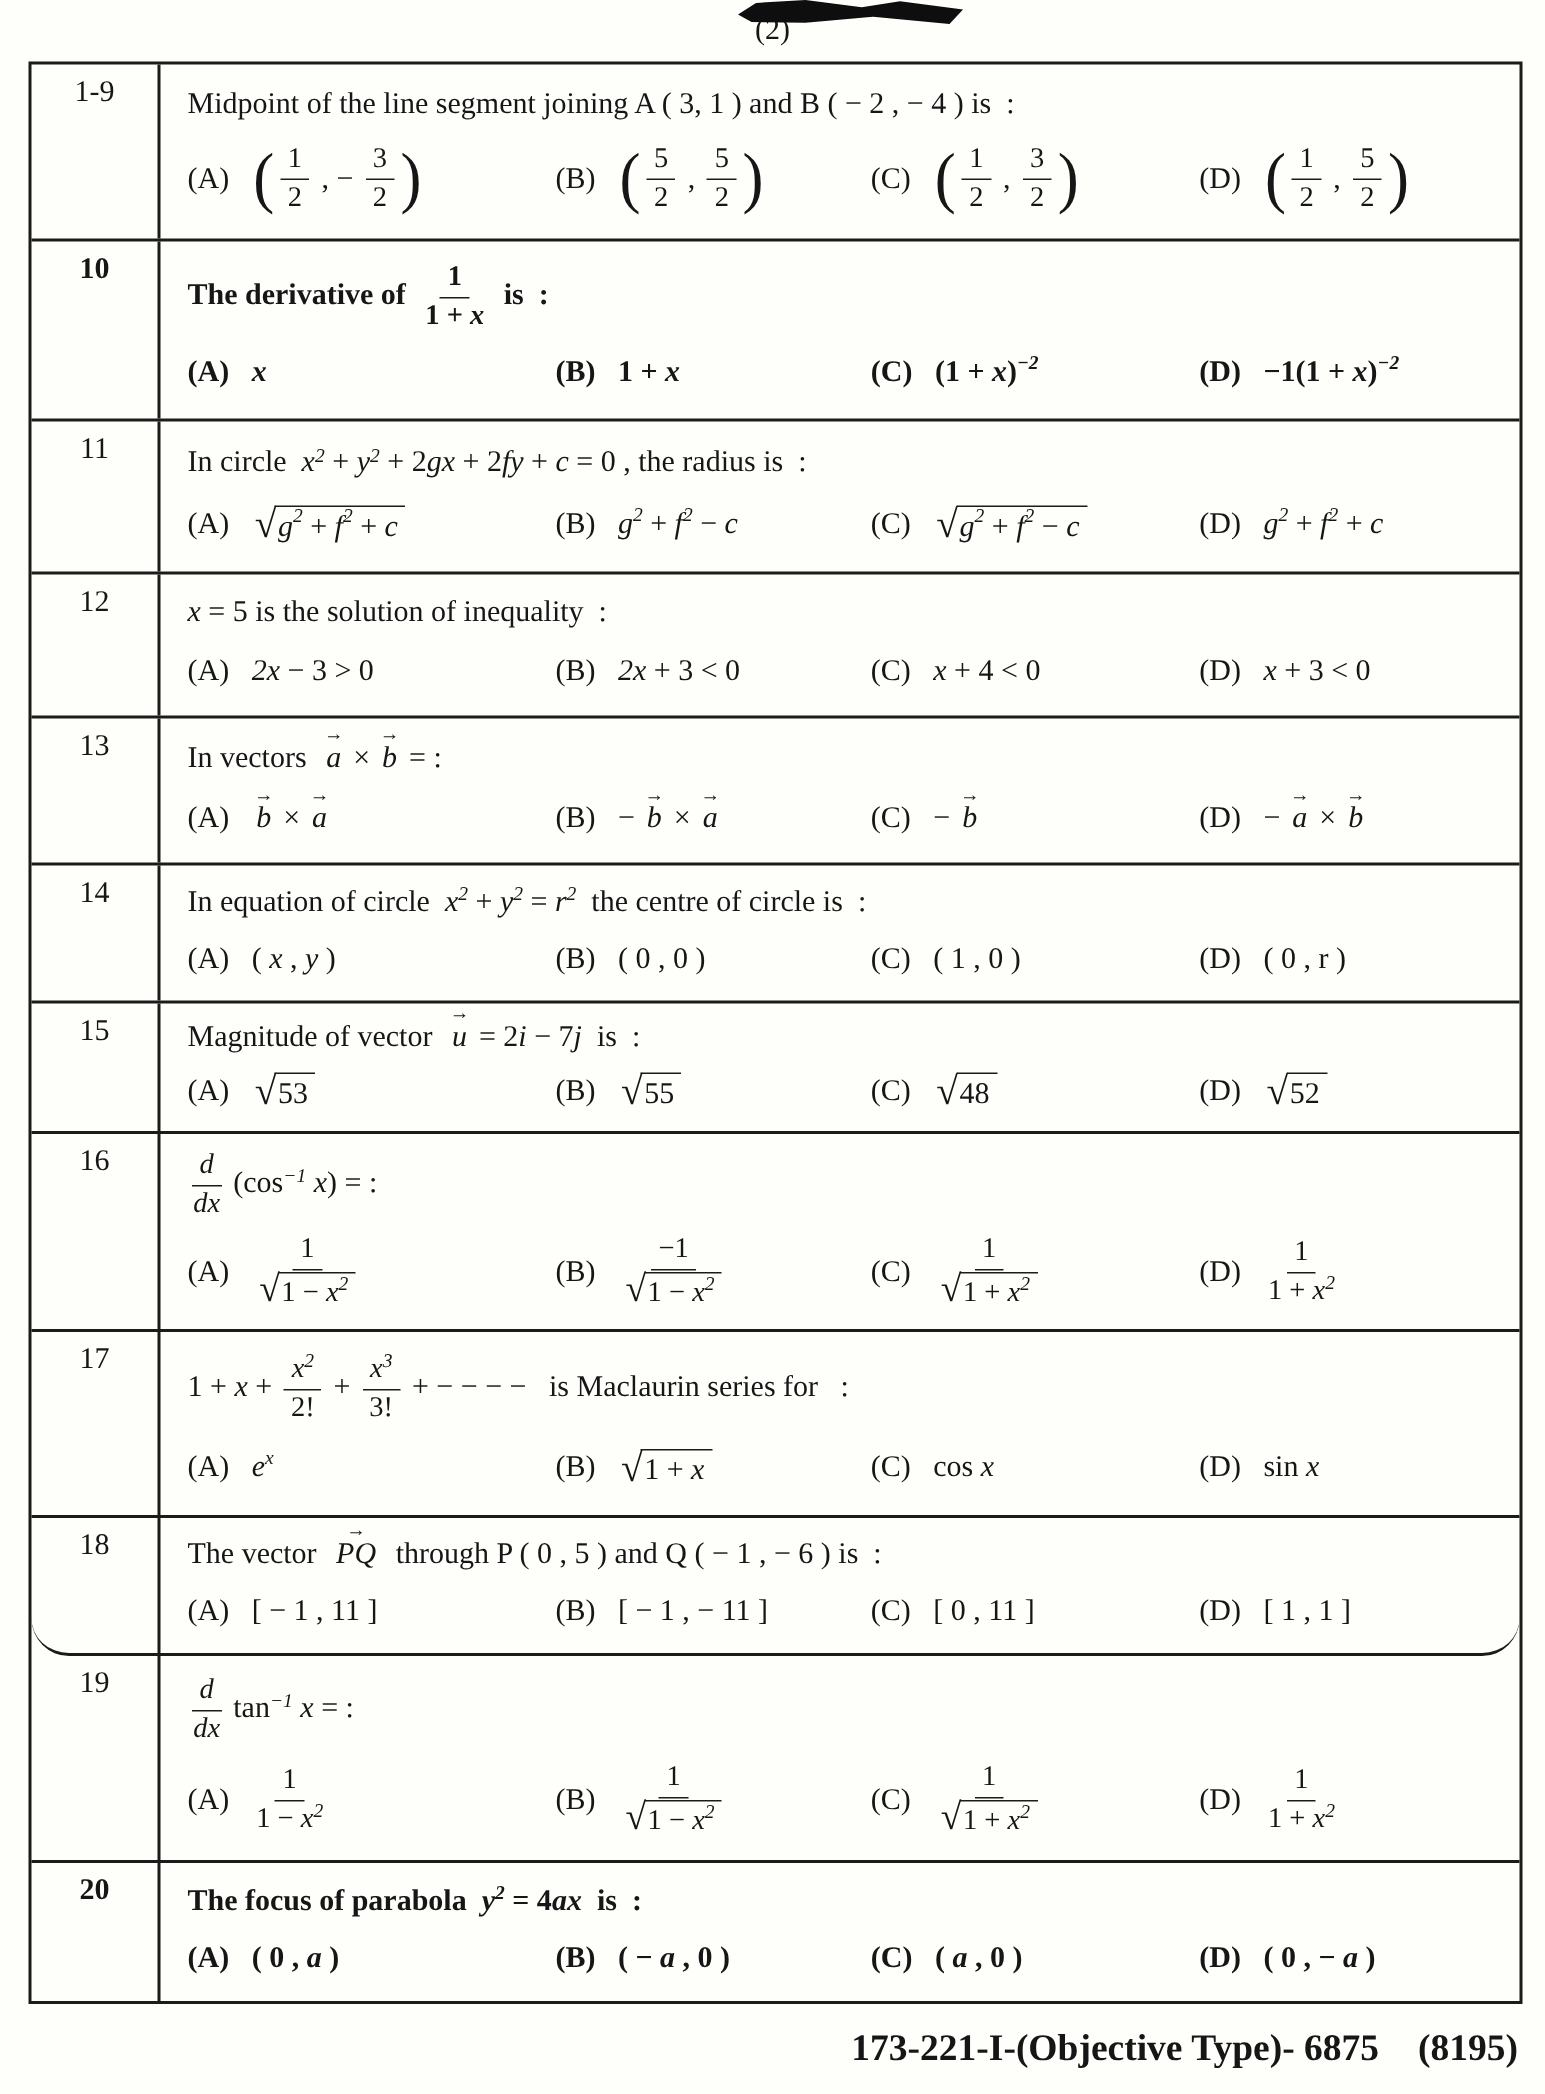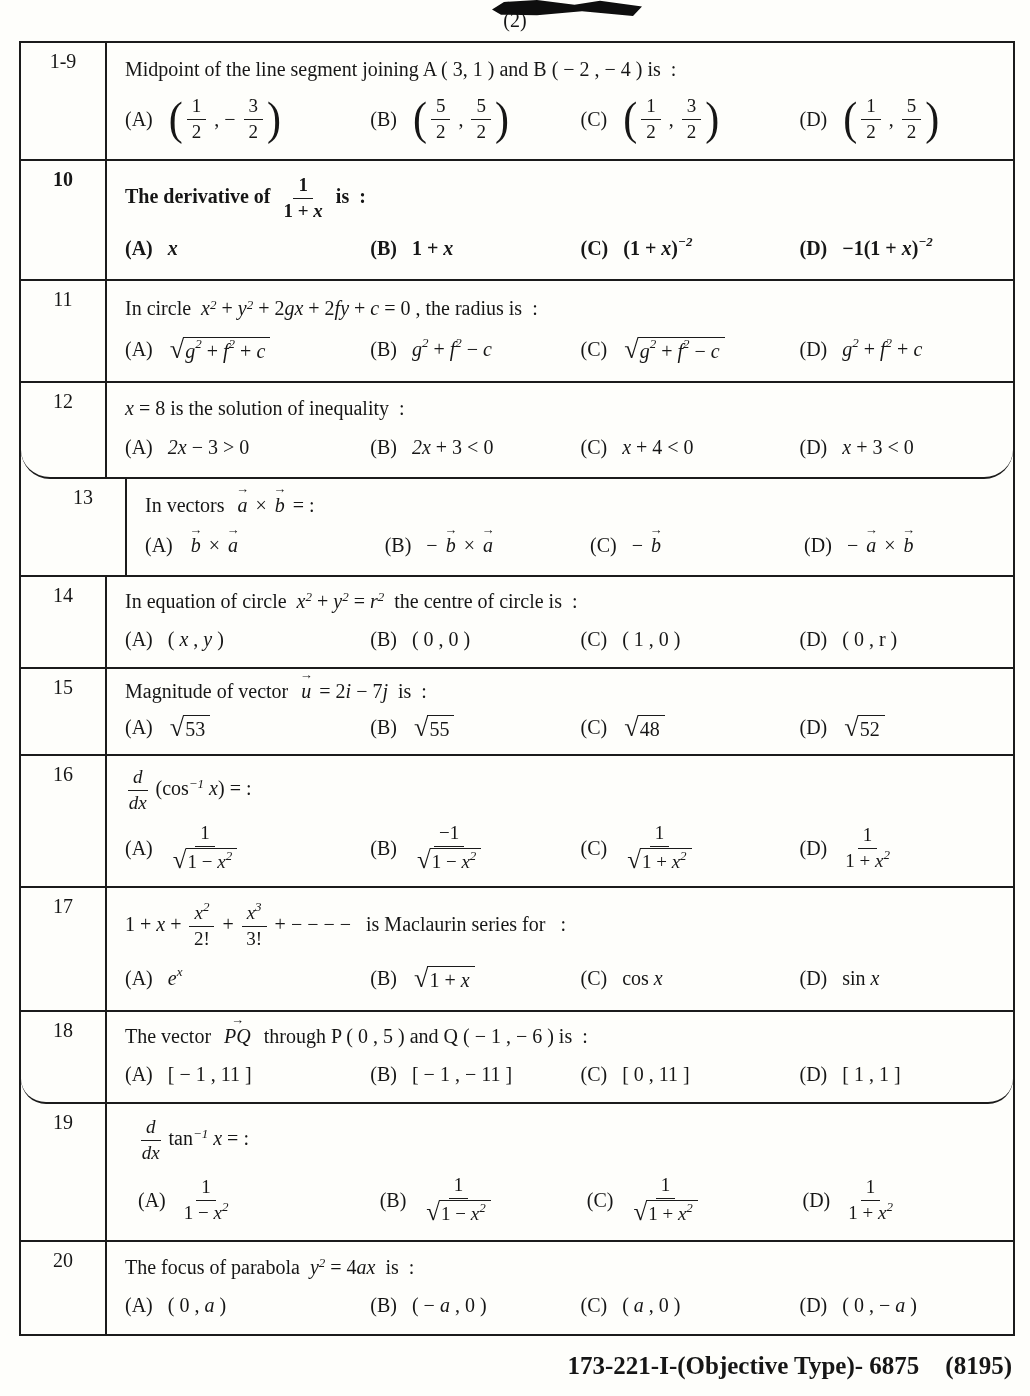--- a/index.html
+++ b/index.html
@@ -20,29 +20,29 @@
     border:2.4px solid #1b1b1b; background:#fefefb;
   }
   .qrow { display:grid; grid-template-columns:86px 1fr; border-bottom:2.2px solid #1b1b1b; }
   .qrow:last-child { border-bottom:none; }
   .qnum { border-right:2.2px solid #1b1b1b; font-size:20px; padding-top:7px; text-align:center; }
   .qbody { padding:6px 12px 8px 18px; display:flex; flex-direction:column; justify-content:space-evenly; }
 
   .qrow:nth-child(1)  { min-height:116px; }
   .qrow:nth-child(2)  { min-height:118px;font-weight:bold; }
   .qrow:nth-child(3)  { min-height:100px;font-family:Liberation Serif, serif; }
-  .qrow:nth-child(4)  { min-height:94px;border-radius:29px;  }
-  .qrow:nth-child(5)  { min-height:96px;padding-left:20px;  }
+  .qrow:nth-child(4)  { min-height:94px;  }
+  .qrow:nth-child(5)  { min-height:96px;  }
   .qrow:nth-child(6)  { min-height:90px;  }
   .qrow:nth-child(7)  { min-height:85px;  }
   .qrow:nth-child(8)  { min-height:130px; }
   .qrow:nth-child(9)  { min-height:122px; }
   .qrow:nth-child(10) { min-height:90px;border-radius:25px;  }
-  .qrow:nth-child(11) { min-height:136px;gap:13px; }
-  .qrow:nth-child(12) { min-height:92px;  }
+  .qrow:nth-child(11) { min-height:136px; }
+  .qrow:nth-child(12) { min-height:92px;font-weight:bold;  }
 
   .prompt { font-size:20px; line-height:1.35; }
   .options { display:grid; grid-template-columns:28% 24% 25% 23%; font-size:20px; align-items:center; min-height:34px; }
   .opt { display:flex; align-items:center; gap:15px; padding-top:4px; }
   .olabel { flex:none; }
   .ocontent { display:inline-flex; align-items:center; flex-wrap:wrap; }
 
   .rm { font-style:normal; white-space:pre-wrap; }
   .it { font-style:italic; white-space:pre-wrap; }
   .sup { font-size:13px; position:relative; top:-0.52em; white-space:pre-wrap; font-style:italic; }
@@ -289,21 +289,21 @@
                 <span class="rm"> + </span>
                 <span class="it">c</span>
               </span>
             </div>
           </div>
         </div>
       </div>
       <div class="qrow">
         <div class="qnum">12</div>
         <div class="qbody">
-          <div class="prompt"><span class="it">x</span><span class="rm"> = 8 is the solution of inequality  :</span></div>
+          <div class="prompt"><span class="it">x</span><span class="rm"> = 5 is the solution of inequality  :</span></div>
           <div class="options">
             <div class="opt">
               <span class="olabel">(A)</span>
               <span class="ocontent">
                 <span class="it">2x</span>
                 <span class="rm"> − 3 &gt; 0</span>
               </span>
             </div>
             <div class="opt">
               <span class="olabel">(B)</span>

